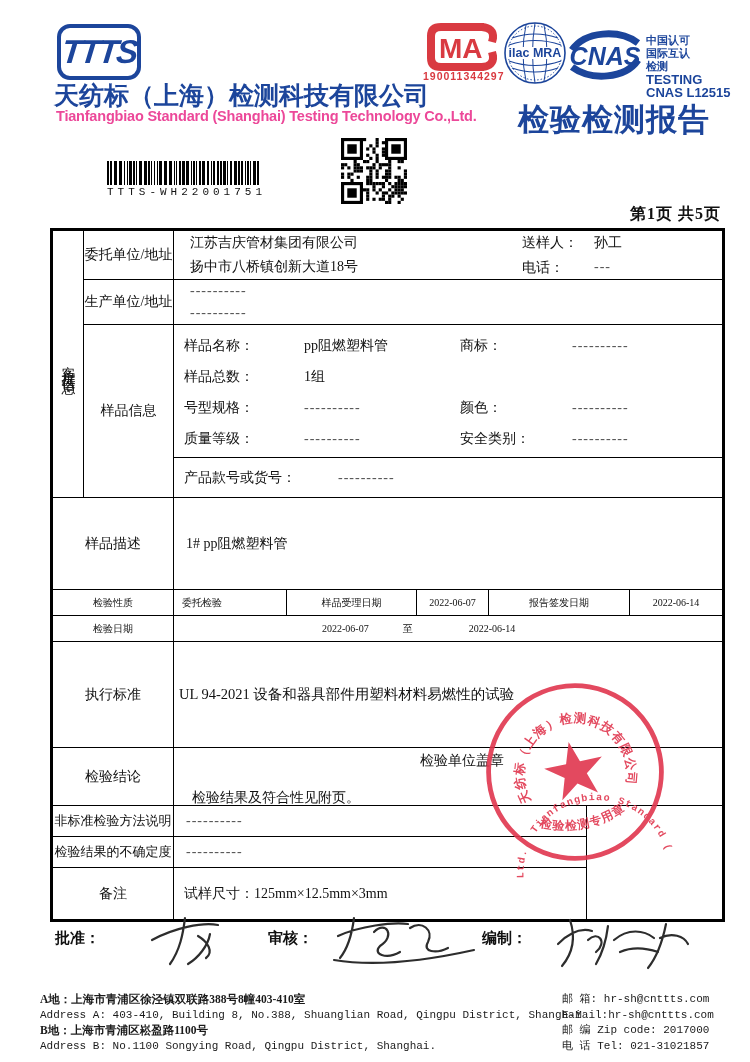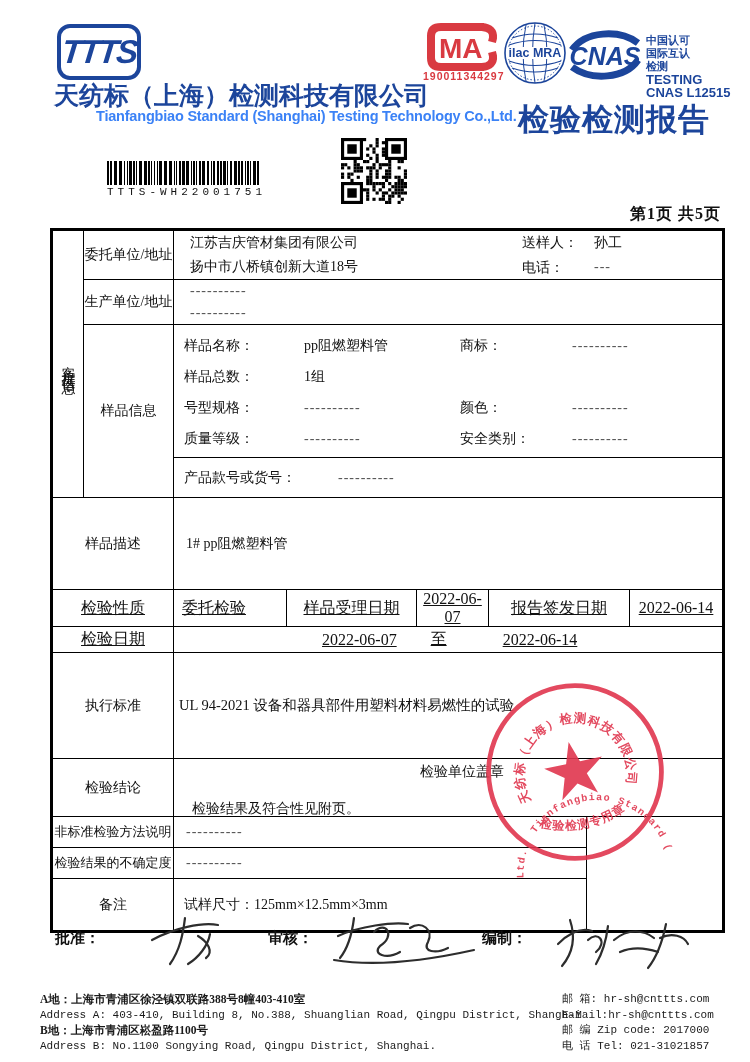--- a/index.html
+++ b/index.html
@@ -7,21 +7,21 @@
         font-family:"Liberation Serif",serif;color:#111;}
   .abs{position:absolute;}
 
   
   .logo-box{left:57px;top:24px;width:76px;height:48px;border:4px solid #1c459b;border-radius:13px;
             display:flex;align-items:center;justify-content:center;}
   .logo-box span{font-family:"Liberation Sans",sans-serif;font-weight:bold;font-style:italic;
             font-size:33px;color:#1c459b;letter-spacing:-2px;transform:skewX(-6deg);}
   .company-cn{left:54px;top:79px;font-size:25px;font-weight:bold;color:#1c459b;letter-spacing:0px;white-space:nowrap;}
   .company-en{left:56px;top:108px;font-family:"Liberation Sans",sans-serif;font-size:14.5px;font-weight:bold;
-            color:#3b82f6;letter-spacing:-0.2px;white-space:nowrap;margin-left:40px;}
+            color:#ec4899;letter-spacing:-0.2px;white-space:nowrap;}
   .barcode{left:107px;top:161px;width:160px;height:24px;display:flex;align-items:stretch;}
   .barcode .bar{background:#000;height:100%;flex:none;}
   .barcode .gap{background:#fff;height:100%;flex:none;}
   .barcode-text{left:107px;top:186px;width:164px;font-family:"Liberation Mono",monospace;
             font-size:11px;letter-spacing:4px;white-space:nowrap;}
   .qr{left:341px;top:138px;width:66px;height:66px;}
 
   .cma-num{left:423px;top:70px;font-family:"Liberation Sans",sans-serif;font-size:10.5px;font-weight:bold;
             color:#d93a41;letter-spacing:1px;}
   .accr{left:646px;top:34px;line-height:13px;}
@@ -40,21 +40,21 @@
   .pad{padding-left:12px;}
   .dash{color:#555;letter-spacing:1px;}
   .r1{display:flex;height:100%;align-items:center;}
   .r1-left{flex:1;padding-left:16px;line-height:24px;}
   .r1-right{width:196px;display:grid;grid-template-columns:72px 1fr;row-gap:7px;padding-right:4px;}
   .producer-lines{padding-left:16px;line-height:22px;}
   .si-grid{display:grid;grid-template-columns:120px 1fr 112px 150px;row-gap:13px;align-items:center;
            padding:10px 0 8px 10px;}
   .itemno{display:flex;gap:42px;padding-left:10px;align-items:center;height:100%;}
   .nature-val{padding-left:8px;}
-  .cell-c{text-align:center;font-size:16px;text-decoration:underline;}
+  .cell-c{text-align:center;font-size:10px;}
   .date-row{display:flex;align-items:center;padding-left:148px;}
   .date-row .w1{margin-right:34px;} .date-row .w2{margin-right:56px;}
   .std{padding-left:5px;font-size:14.5px;}
   .concl{position:relative;height:100%;}
   .concl .txt{position:absolute;left:18px;top:12px;}
   .concl .seal-hint{position:absolute;left:246px;bottom:7px;}
   .remark{padding-left:10px;}
 
   
   .stamp{left:479px;top:676px;width:192px;height:192px;transform:rotate(-12deg);opacity:0.9;pointer-events:none;}

